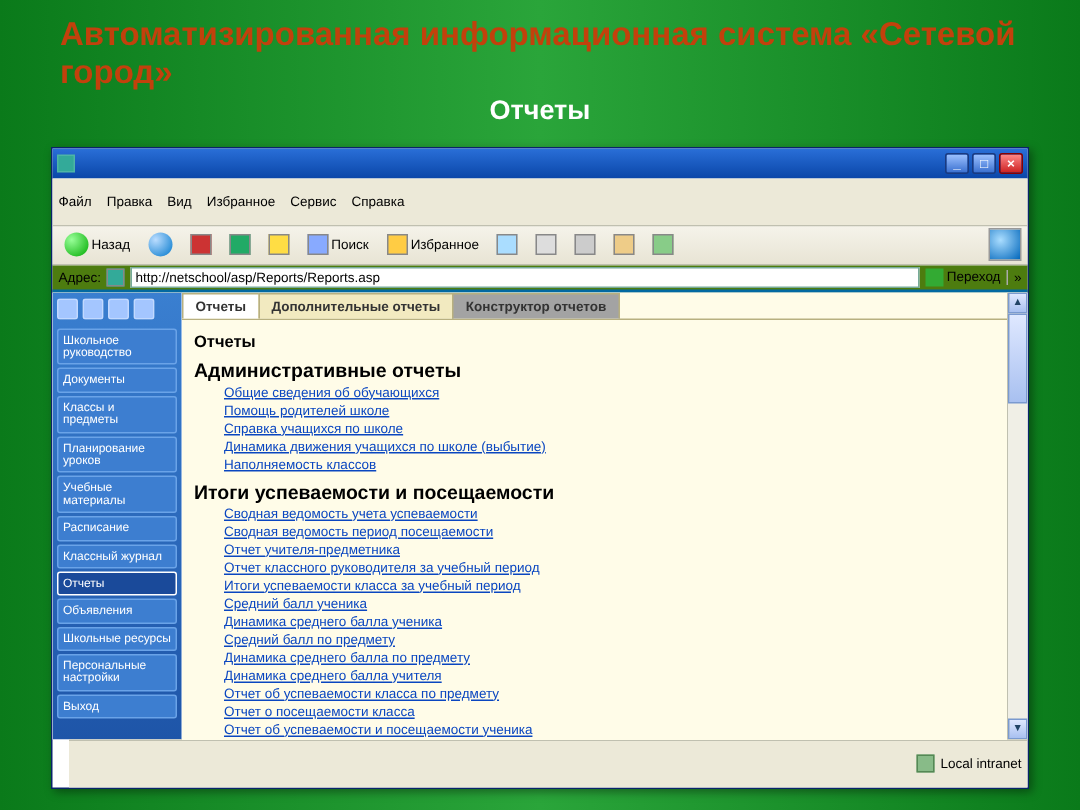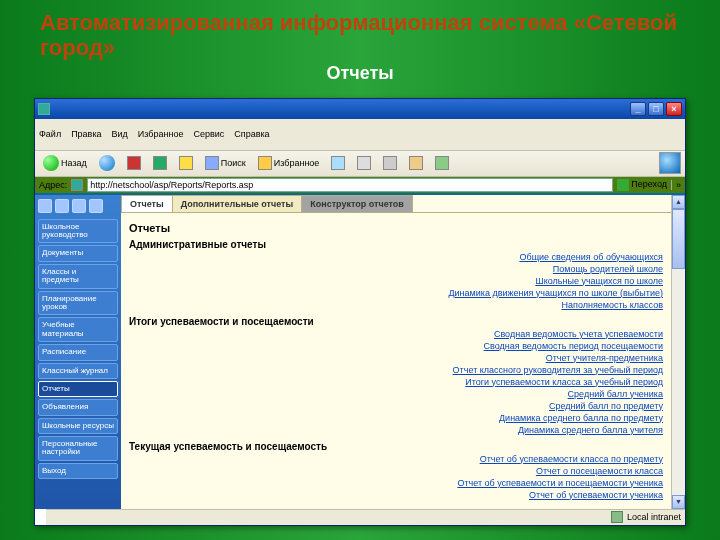--- a/index.html
+++ b/index.html
@@ -57,27 +57,27 @@
   .side-icons span{width:14px;height:14px;background:#a4c6ff;border:1px solid #fff5;border-radius:2px;}
   .side-item{background:#3d7ed0;color:#fff;font-size:8px;padding:3px 3px;border:1px solid #6aa3e8;border-radius:2px;line-height:1.05;cursor:pointer;}
   .side-item.active{background:#1a4a9a;border-color:#fff;}
   .content{flex:1;background:#fffce8;overflow:auto;position:relative;}
   .tabs{display:flex;background:#fffce8;border-bottom:1px solid #b8b080;}
   .tab{padding:3px 8px;background:#f2eac0;border:1px solid #b8b080;border-bottom:none;margin-right:-1px;font-size:9px;font-weight:bold;color:#333;}
   .tab.active{background:#fff;}
   .tab.ctor{background:#a3a3a3;}
   .report-body{padding:6px 8px;}
   .report-h{font-weight:bold;font-size:11px;margin:3px 0 2px;}
-  .section-h{font-weight:bold;font-size:10px;margin:5px 0 1px;}
-  .link{color:#0a46c0;font-size:9px;padding:1px 0 1px 20px;display:block;text-decoration:underline;cursor:pointer;text-align:right;}
+  .section-h{font-weight:bold;font-size:13px;margin:5px 0 1px;}
+  .link{color:#0a46c0;font-size:9px;padding:1px 0 1px 20px;display:block;text-decoration:underline;cursor:pointer;}
   .scrollbar-v{width:14px;background:#ece9d8;border-left:1px solid #c0c0b0;display:flex;flex-direction:column;}
   .sb-btn{height:14px;background:linear-gradient(#dfe8ff,#a8c0f0);border:1px solid #7a9ad0;display:flex;align-items:center;justify-content:center;font-size:7px;color:#246;}
   .sb-track{flex:1;background:#f0efe6;}
   .sb-thumb{height:60px;background:linear-gradient(#dfe8ff,#a8c0f0);border:1px solid #7a9ad0;}
-  .statusbar{height:16px;background:#ece9d8;border-top:1px solid #c0c0b0;display:flex;align-items:center;padding:0 4px;font-size:9px;justify-content:flex-end;gap:4px;margin-left:11px;}
+  .statusbar{height:32px;background:#ece9d8;border-top:1px solid #c0c0b0;display:flex;align-items:center;padding:0 4px;font-size:9px;justify-content:flex-end;gap:4px;margin-left:11px;}
   .status-icon{width:12px;height:12px;background:#8b8;border:1px solid #585;}
 </style>
 </head>
 <body>
 
 <div class="slide-title">Автоматизированная информационная система «Сетевой город»</div>
 <div class="slide-sub">Отчеты</div>
 
 <div class="ie-window">
 
@@ -179,34 +179,34 @@
       <div class="tabs">
         <div class="tab active">Отчеты</div>
         <div class="tab">Дополнительные отчеты</div>
         <div class="tab ctor">Конструктор отчетов</div>
       </div>
       <div class="report-body">
         <div class="report-h">Отчеты</div>
         <div class="section-h">Административные отчеты</div>
         <a class="link">Общие сведения об обучающихся</a>
         <a class="link">Помощь родителей школе</a>
-        <a class="link">Школьные учащихся по школе</a>
+        <a class="link">Справка учащихся по школе</a>
         <a class="link">Динамика движения учащихся по школе (выбытие)</a>
         <a class="link">Наполняемость классов</a>
         <div class="section-h">Итоги успеваемости и посещаемости</div>
         <a class="link">Сводная ведомость учета успеваемости</a>
         <a class="link">Сводная ведомость период посещаемости</a>
         <a class="link">Отчет учителя-предметника</a>
         <a class="link">Отчет классного руководителя за учебный период</a>
         <a class="link">Итоги успеваемости класса за учебный период</a>
         <a class="link">Средний балл ученика</a>
+        <a class="link">Динамика среднего балла ученика</a>
         <a class="link">Средний балл по предмету</a>
         <a class="link">Динамика среднего балла по предмету</a>
         <a class="link">Динамика среднего балла учителя</a>
-        <div class="section-h">Текущая успеваемость и посещаемость</div>
         <a class="link">Отчет об успеваемости класса по предмету</a>
         <a class="link">Отчет о посещаемости класса</a>
         <a class="link">Отчет об успеваемости и посещаемости ученика</a>
         <a class="link">Отчет об успеваемости ученика</a>
       </div>
     </div>
 
     <div class="scrollbar-v">
       <div class="sb-btn">▲</div>
       <div class="sb-track">

